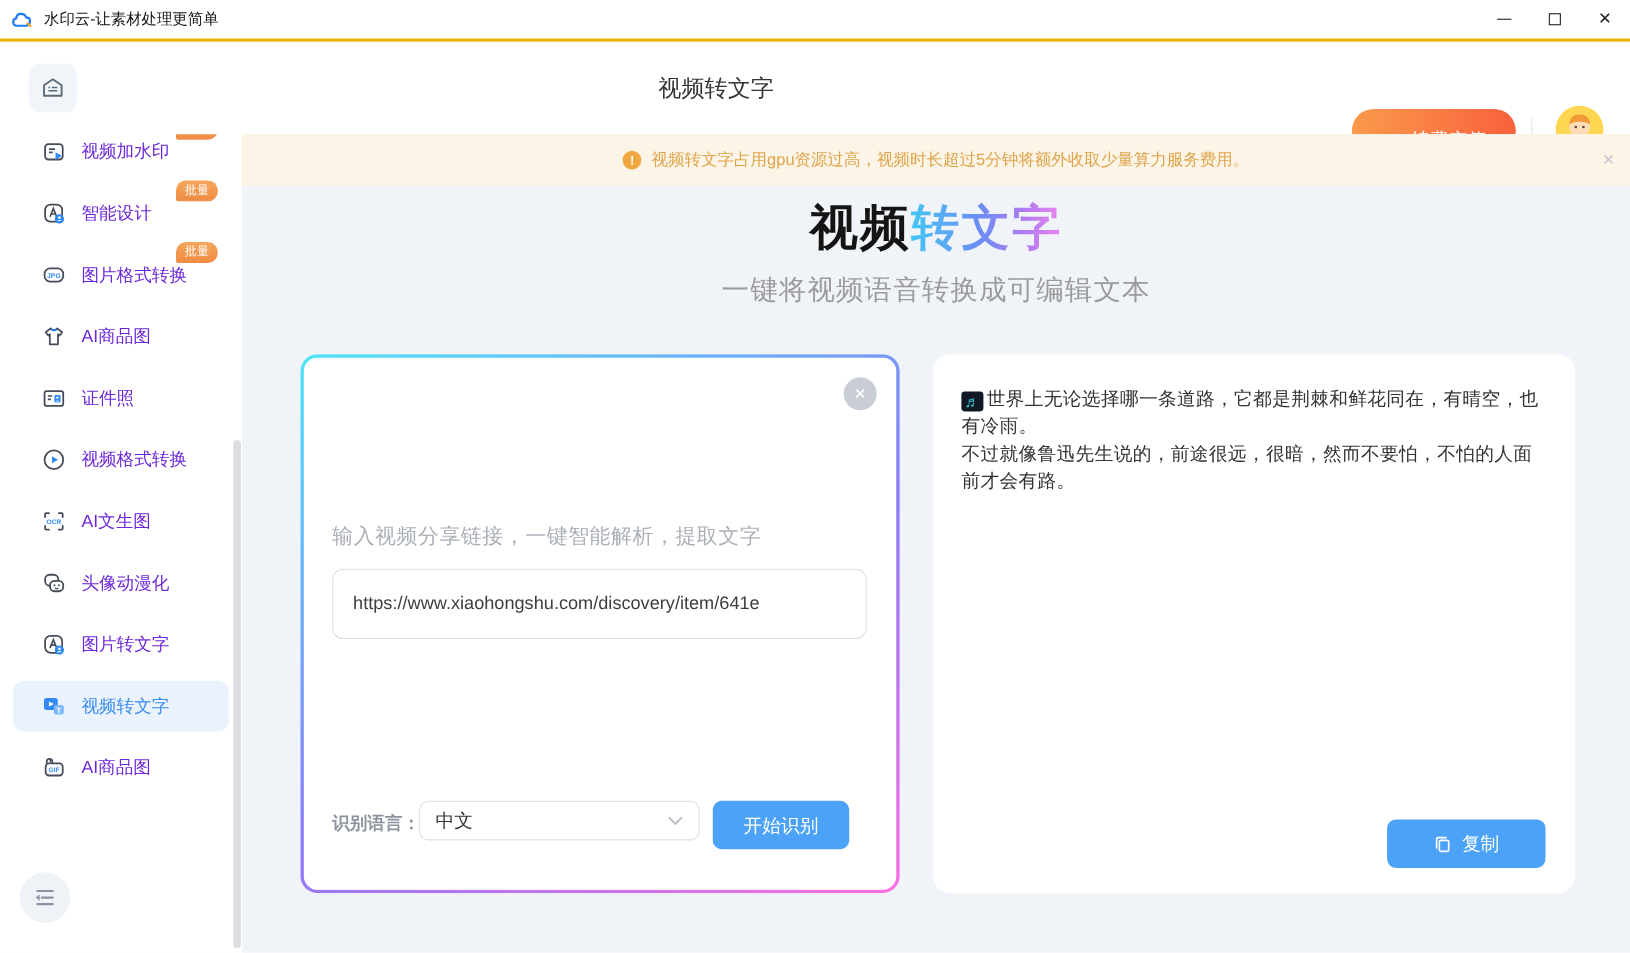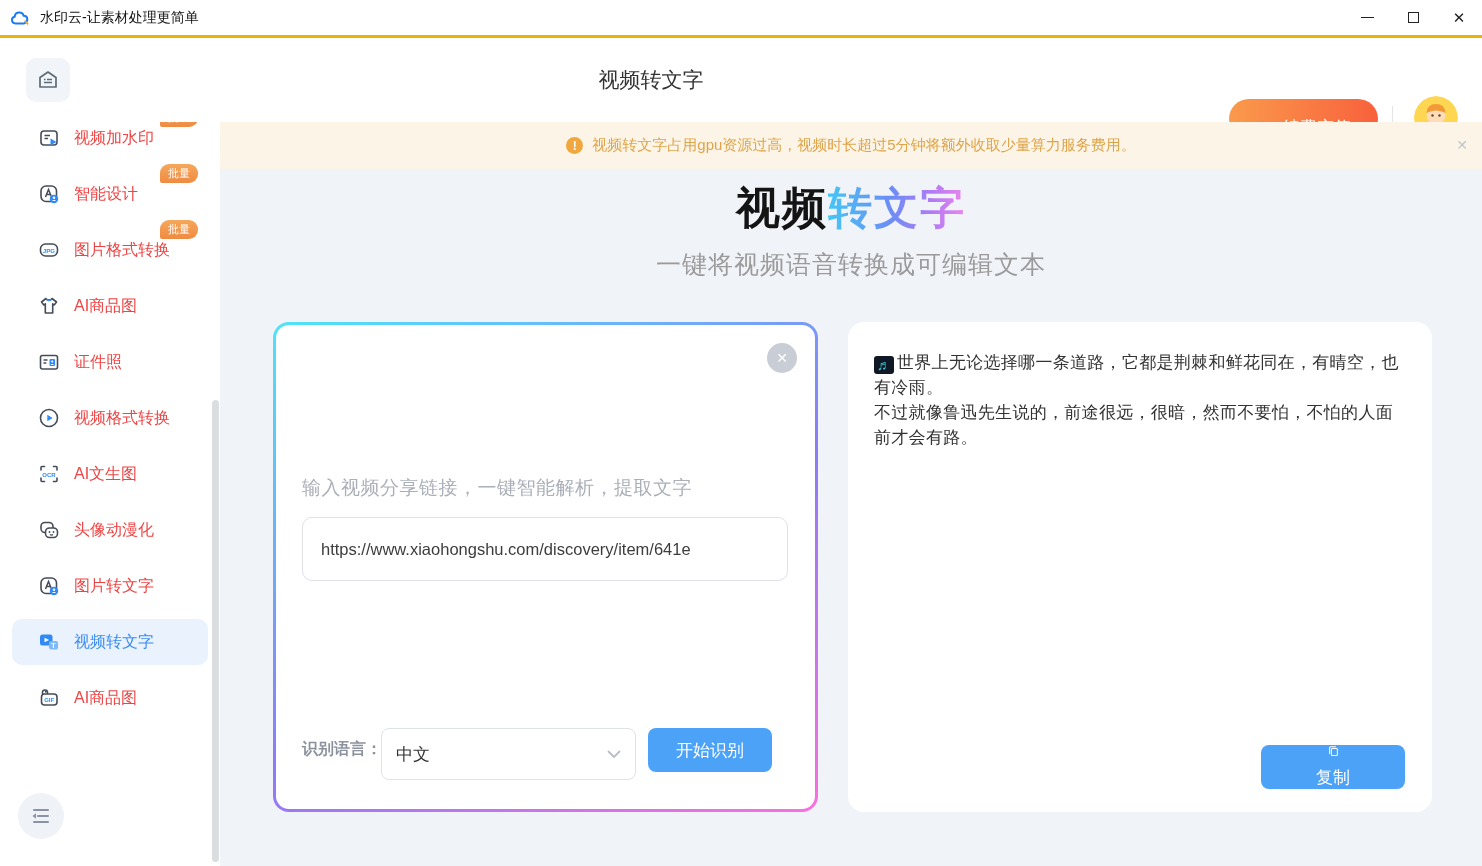--- a/index.html
+++ b/index.html
@@ -20,21 +20,21 @@
   .home-btn { position:absolute; left:26px; top:20px; width:44px; height:44px; border-radius:10px; background:#f1f4f8; display:flex; align-items:center; justify-content:center; cursor:pointer; }
   .page-title { position:absolute; left:0; top:0; width:1302px; height:84px; display:flex; align-items:center; justify-content:center; font-size:21px; color:#333; }
   .recharge-btn { position:absolute; left:1229px; top:61px; width:149px; height:40px; border-radius:20px; background:linear-gradient(90deg,#FA9A4C 0%,#F8613C 100%); color:#fff; font-size:17px; font-weight:normal; display:flex; align-items:flex-end; justify-content:center; gap:7px; cursor:pointer; }
   .hdr-divider { position:absolute; left:1392px; top:68px; width:1px; height:26px; background:#e3e5ea; }
   .avatar { position:absolute; left:1414px; top:58px; width:44px; height:44px; border-radius:50%; overflow:hidden; cursor:pointer; }
 
   
   .sidebar { position:absolute; left:0; top:122px; width:220px; height:744px; background:#fff; overflow:hidden; }
   .side-list { margin-top:-7px; }
   .side-item { position:relative; margin:0 12px 10px 12px; height:46px; border-radius:10px; display:flex; align-items:center; padding-left:26px; gap:14px; cursor:pointer; }
-  .side-item .lbl { font-size:16px; color:#ef4444; white-space:nowrap; }
+  .side-item .lbl { font-size:16px; color:#6d28d9; white-space:nowrap; }
   .side-item.selected { background:#e9f2fd; }
   .side-item.selected .lbl { color:#3b8cf0; }
   .badge { position:absolute; left:148px; top:-7px; background:linear-gradient(180deg,#F5A75B,#EF8B42); color:#fff; font-size:11px; line-height:13px; padding:3px 8px; border-radius:9px 9px 9px 2px; }
   .s-icon { width:22px; height:22px; flex:0 0 auto; }
   .collapse-btn { position:absolute; left:18px; top:671px; width:46px; height:46px; border-radius:50%; background:#eff3f8; display:flex; align-items:center; justify-content:center; cursor:pointer; }
   .side-scroll { position:absolute; right:1px; top:278px; width:7px; height:462px; border-radius:4px; background:#dcdde1; cursor:pointer; }
 
   
   .main { position:absolute; left:220px; top:122px; width:1262px; height:744px; background:#f0f3f8; }
   .banner { position:relative; width:100%; height:47px; background:#fcf5e7; display:flex; align-items:center; justify-content:center; gap:9px; }
@@ -47,30 +47,30 @@
   .hero-sub { margin-top:13px; text-align:center; font-size:25px; color:#9b9b9b; line-height:34px; letter-spacing:1px; }
 
   
   .upload-card { position:absolute; left:53px; top:200px; width:545px; height:490px; border-radius:16px; border:3px solid transparent;
     background:linear-gradient(#fff,#fff) padding-box, linear-gradient(150deg,#4EE4F7 0%,#8B7BF8 55%,#FB6FE0 100%) border-box; }
   .card-close { position:absolute; right:18px; top:18px; width:30px; height:30px; border-radius:50%; background:#c9cdd5; color:#fff; font-size:14px; display:flex; align-items:center; justify-content:center; cursor:pointer; }
   .hint { position:absolute; left:26px; top:150px; font-size:19px; color:#abafb8; letter-spacing:0.5px; }
   .url-input { position:absolute; left:26px; top:192px; width:486px; height:64px; border:1px solid #dfe1e7; border-radius:10px; padding:0 18px; font-size:16.5px; color:#3d3d3d; background:#fff; outline:none; font-family:"Liberation Sans","DejaVu Sans",sans-serif; }
   .lang-row { position:absolute; left:26px; top:403px; width:490px; height:44px; }
   .lang-label { position:absolute; left:0; top:11px; font-size:16px; color:#8d939e;font-weight:bold; }
-  .lang-select { position:absolute; left:79px; top:0; width:255px; height:52px; border:1px solid #dfe2e8; border-radius:8px; background:#fff; display:flex; align-items:center; padding:0 14px; font-size:17px; color:#333; cursor:pointer; }
+  .lang-select { position:absolute; left:79px; top:0; width:255px; height:36px; border:1px solid #dfe2e8; border-radius:8px; background:#fff; display:flex; align-items:center; padding:0 14px; font-size:17px; color:#333; cursor:pointer; }
   .lang-select .chev { margin-left:auto; }
   .start-btn { position:absolute; left:346px; top:0; width:124px; height:44px; border:none; border-radius:8px; background:#4ba2f7; color:#fff; font-size:17px; display:flex; align-items:center; justify-content:center; cursor:pointer; }
 
   
   .result-card { position:absolute; left:628px; top:200px; width:584px; height:490px; border-radius:16px; background:#fff; }
   .result-text { padding:28px 30px 0 26px; font-size:17px; color:#333; line-height:25px; letter-spacing:0.3px; }
   .result-text p { margin:0; }
   .music-ic { display:inline-block; width:20px; background:#101826; color:#2fd3de; border-radius:3px; font-size:14px; line-height:18px; text-align:center; margin-right:3px; vertical-align:-2px; }
-  .copy-btn { position:absolute; right:27px; bottom:23px; width:144px; height:44px; border:none; border-radius:8px; background:#4ba2f7; color:#fff; font-size:17px; display:flex; align-items:center; justify-content:center; gap:9px; cursor:pointer;flex-direction:column; }
+  .copy-btn { position:absolute; right:27px; bottom:23px; width:144px; height:44px; border:none; border-radius:8px; background:#4ba2f7; color:#fff; font-size:17px; display:flex; align-items:center; justify-content:center; gap:9px; cursor:pointer; }
 
   svg { display:block; }
 </style>
 </head>
 <body>
 
 <div class="titlebar">
   <svg class="tb-logo" viewBox="0 0 24 20">
     <path d="M6 16 Q2 16 2 12 Q2 9 5 8.5 Q5.5 4 10 4 Q14 4 15 7.5 Q19 7.5 19 11.5 Q19 15 15.5 16 Z" fill="none" stroke="#1C7BF2" stroke-width="2.2"></path>
     <path d="M16 13 L20 17" stroke="#F5A623" stroke-width="2"></path>

